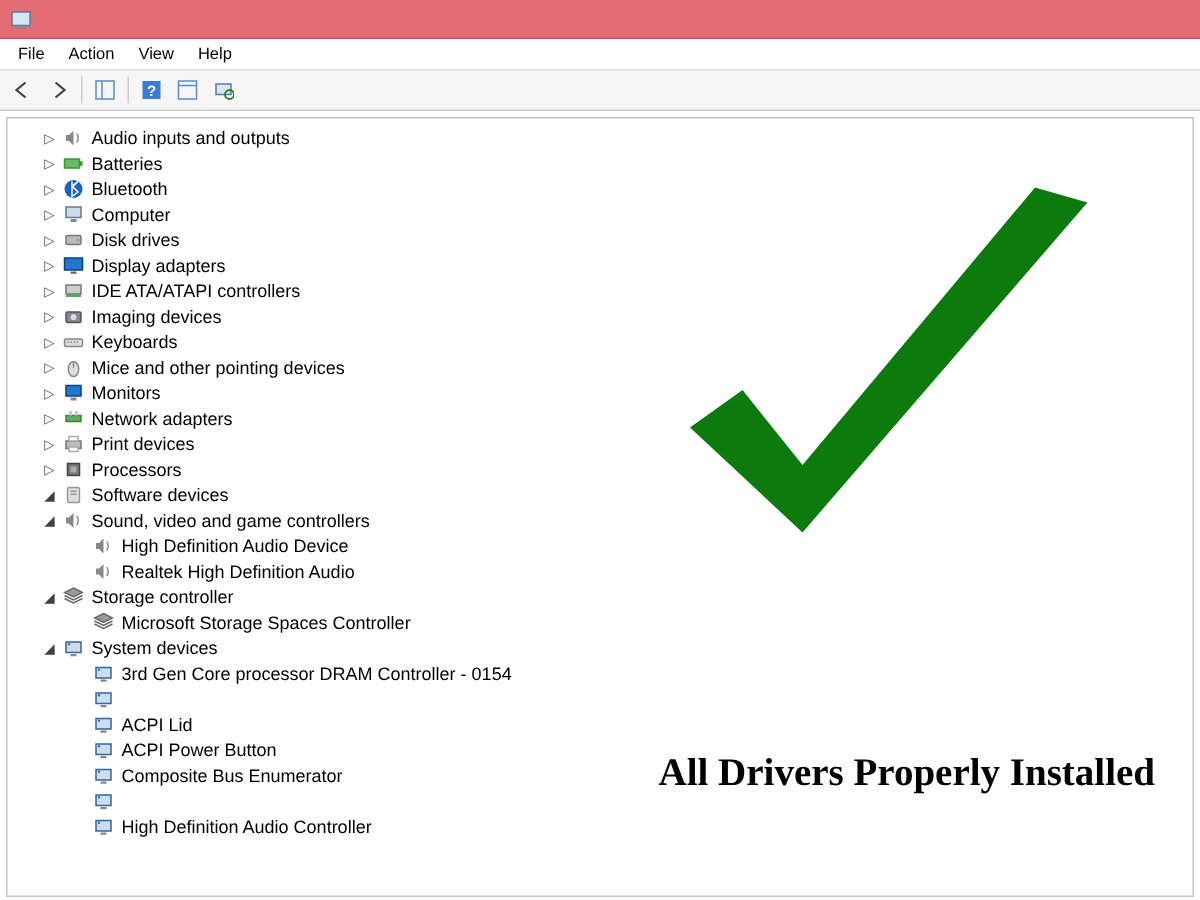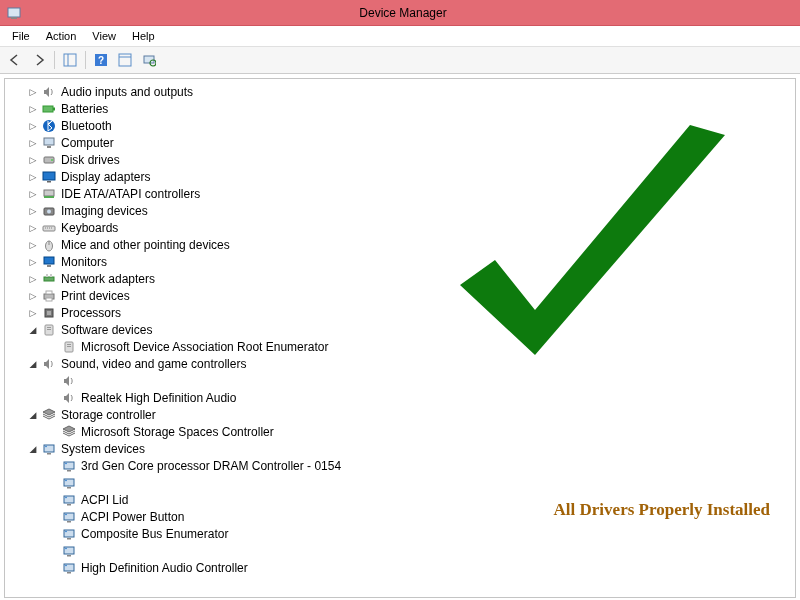--- a/index.html
+++ b/index.html
@@ -103,40 +103,39 @@
 .indent2 { padding-left: 42px; }
 .overlay-check {
   position: absolute;
   right: 60px; top: 110px;
   pointer-events: none;
 }
 .overlay-text {
   position: absolute;
   right: 30px;
   top: 500px;
-  color: #a16207;
+  color: #000000;
   font-family: Georgia, "Times New Roman", serif;
-  font-size: 17px;
+  font-size: 26px;
   font-weight: bold;
   pointer-events: none;
 }
 
 svg { display: block; }
 </style>
 </head>
 <body>
 
 <div class="titlebar">
   <span class="titlebar-icon">
     <svg width="14" height="14" viewBox="0 0 14 14">
         <rect x="1" y="2" width="12" height="9" fill="#d8e6f2" stroke="#5a7aa0"></rect>
         <rect x="4" y="11" width="6" height="2" fill="#888"></rect>
       </svg>
   </span>
-  <span class="titlebar-title">Device Manager</span>
 </div>
 
 <div class="menubar">
   <span>File</span>
   <span>Action</span>
   <span>View</span>
   <span>Help</span>
 </div>
 
 <div class="toolbar">
@@ -329,49 +328,39 @@
         <span class="expander exp-open">◢</span>
         <span class="node-icon">
           <svg width="14" height="14" viewBox="0 0 14 14">
             <rect x="3" y="2" width="8" height="10" rx="1" fill="#ddd" stroke="#999"></rect>
             <rect x="5" y="4" width="4" height="1" fill="#999"></rect>
             <rect x="5" y="6" width="4" height="1" fill="#999"></rect>
           </svg>
         </span>
         <span class="node-label">Software devices</span>
       </div>
-      <div class="node indent2">
-        <span class="expander"></span>
-        <span class="node-icon">
-          <svg width="14" height="14" viewBox="0 0 14 14">
-            <rect x="3" y="2" width="8" height="10" rx="1" fill="#ddd" stroke="#999"></rect>
-            <rect x="5" y="4" width="4" height="1" fill="#999"></rect>
-            <rect x="5" y="6" width="4" height="1" fill="#999"></rect>
-          </svg>
-        </span>
-        <span class="node-label">Microsoft Device Association Root Enumerator</span>
-      </div>
       <div class="node indent1">
         <span class="expander exp-open">◢</span>
         <span class="node-icon">
           <svg width="14" height="14" viewBox="0 0 14 14">
             <path d="M2 5h2l3-3v10l-3-3H2z" fill="#888"></path>
             <path d="M9 4c1.5 1 1.5 5 0 6" fill="none" stroke="#888"></path>
           </svg>
         </span>
         <span class="node-label">Sound, video and game controllers</span>
       </div>
       <div class="node indent2">
         <span class="expander"></span>
         <span class="node-icon">
           <svg width="14" height="14" viewBox="0 0 14 14">
             <path d="M2 5h2l3-3v10l-3-3H2z" fill="#888"></path>
             <path d="M9 4c1.5 1 1.5 5 0 6" fill="none" stroke="#888"></path>
           </svg>
         </span>
+        <span class="node-label">High Definition Audio Device</span>
       </div>
       <div class="node indent2">
         <span class="expander"></span>
         <span class="node-icon">
           <svg width="14" height="14" viewBox="0 0 14 14">
             <path d="M2 5h2l3-3v10l-3-3H2z" fill="#888"></path>
             <path d="M9 4c1.5 1 1.5 5 0 6" fill="none" stroke="#888"></path>
           </svg>
         </span>
         <span class="node-label">Realtek High Definition Audio</span>

